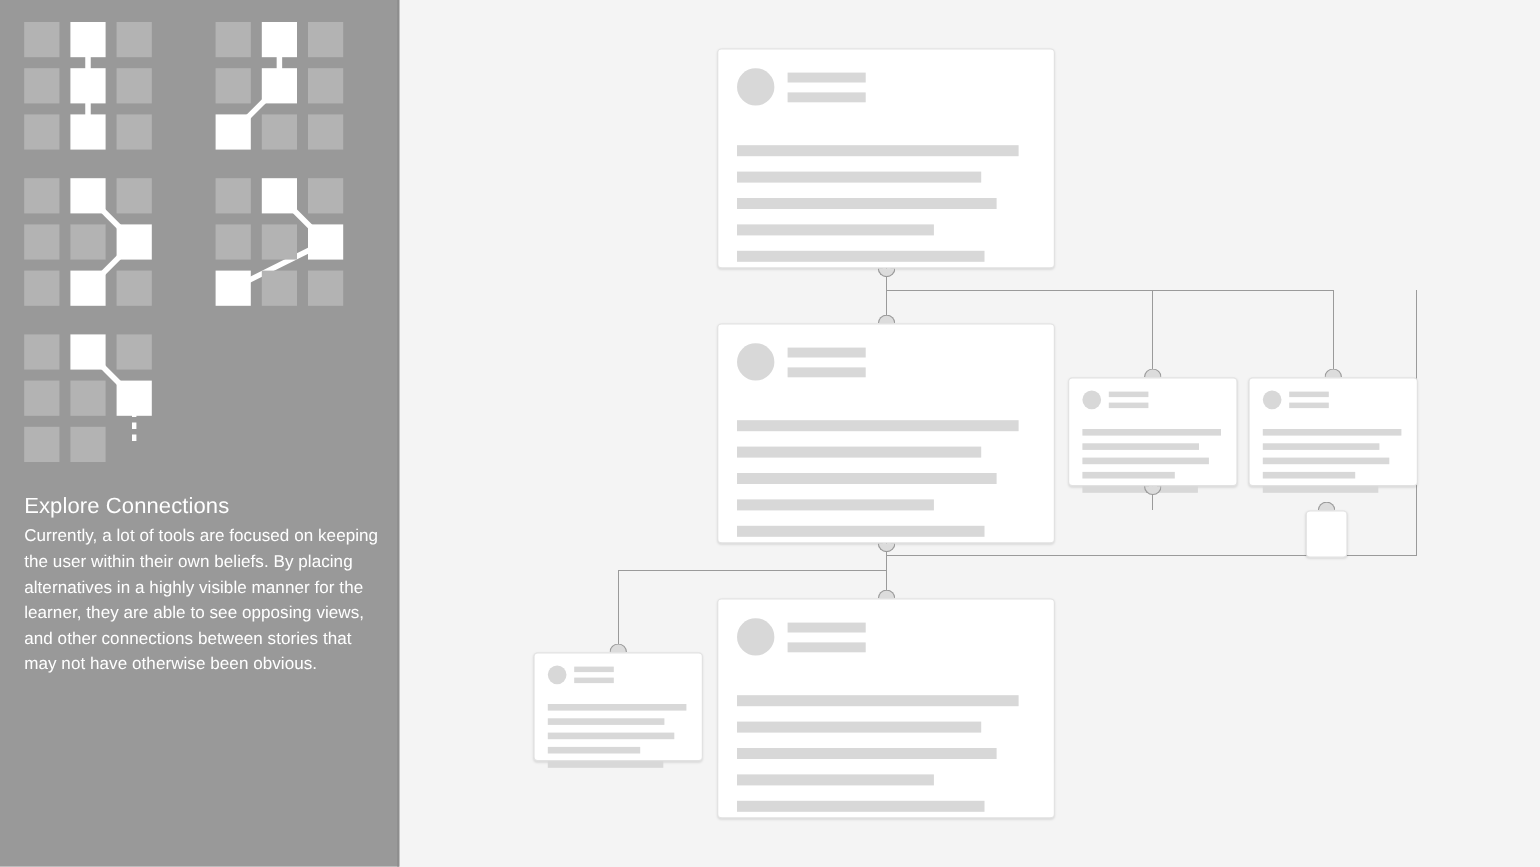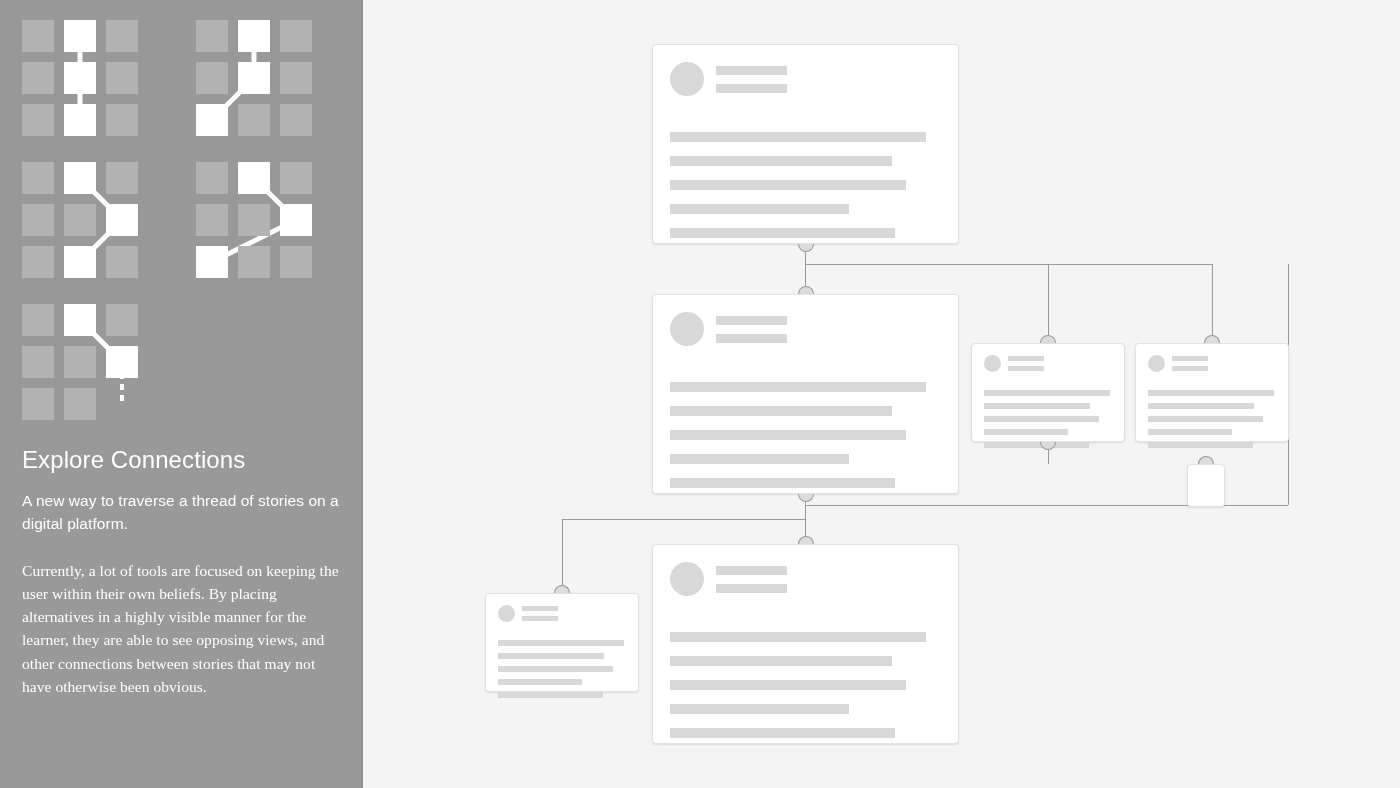--- a/index.html
+++ b/index.html
@@ -22,23 +22,22 @@
   .mini-cell {
     position: absolute;
     width: 32px; height: 32px;
     background: #b3b3b3;
   }
   .mini-cell.active { background: #ffffff; }
   .mini-svg { position: absolute; left: 0; top: 0; overflow: visible; pointer-events: none; }
 
   #sidebar-text { position: absolute; left: 22px; top: 444px; width: 322px; }
   #side-title {
-    font-size: 24px; font-weight: 400; color: #ffffff;
+    font-size: 20px; font-weight: 400; color: #ffffff;
     letter-spacing: 0.1px; line-height: 32px;
-    margin-bottom: 13px;
   }
   .side-para {
     font-size: 15.5px; font-weight: 400; color: #ffffff;
     line-height: 23.3px; letter-spacing: 0.05px;
   }
   .side-para + .side-para { margin-top: 23px; font-family: Liberation Serif, serif; }
 
   
   #canvas {
     position: absolute; left: 365px; top: 0;
@@ -158,21 +157,20 @@
           <div class="mini-cell" style="left: 0px; top: 42px;"></div>
           <div class="mini-cell" style="left: 42px; top: 42px;"></div>
           <div class="mini-cell active" style="left: 84px; top: 42px;"></div>
           <div class="mini-cell" style="left: 0px; top: 84px;"></div>
           <div class="mini-cell" style="left: 42px; top: 84px;"></div>
         </div>
       </div>
 
     <div id="sidebar-text">
       <h1 id="side-title">Explore Connections</h1>
-      <p class="side-para">A new way to traverse a thread of stories on a digital platform.</p>
       <p class="side-para">Currently, a lot of tools are focused on keeping the user within their own beliefs. By placing alternatives in a highly visible manner for the learner, they are able to see opposing views, and other connections between stories that may not have otherwise been obvious.</p>
     </div>
   </aside>
 
   <main id="canvas">
     <svg id="wires" viewBox="0 0 1035 788" preserveAspectRatio="none" aria-hidden="true">
         <line x1="440.5" y1="244" x2="440.5" y2="294" stroke="#9a9a9a" stroke-width="1" shape-rendering="crispEdges"></line>
         <line x1="440.5" y1="264" x2="683" y2="264" stroke="#9a9a9a" stroke-width="1" shape-rendering="crispEdges"></line>
         <line x1="847" y1="264" x2="440.5" y2="264" stroke="#9a9a9a" stroke-width="1" shape-rendering="crispEdges"></line>
         <line x1="683" y1="264" x2="683" y2="343" stroke="#9a9a9a" stroke-width="1" shape-rendering="crispEdges"></line>

